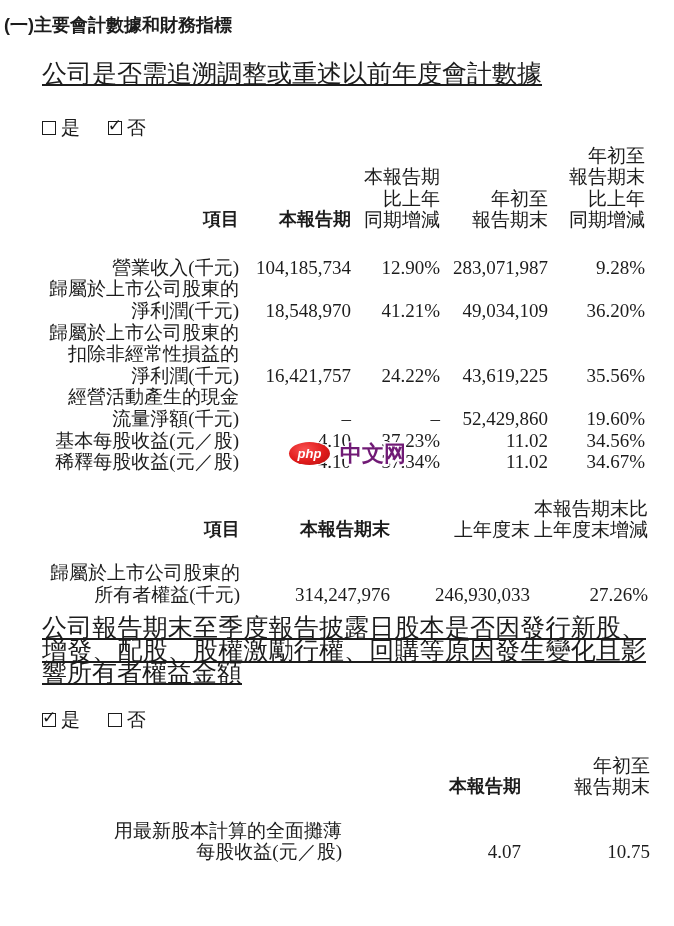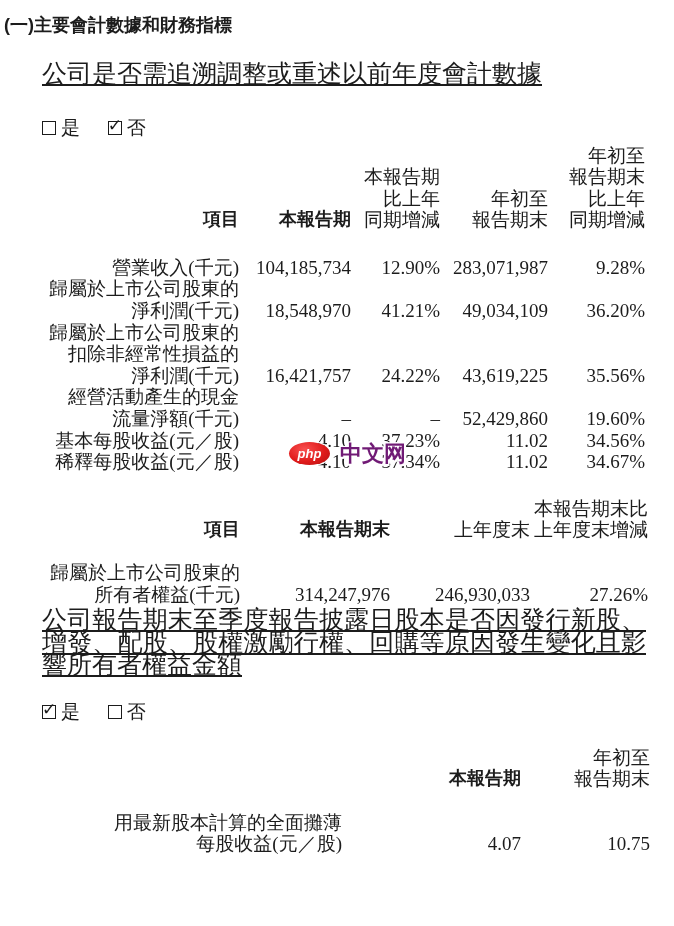--- a/index.html
+++ b/index.html
@@ -24,21 +24,21 @@
   
   .question {
     margin-left:42px;
     width:604px;
     font-size:25px;
     line-height:22.5px;
     text-align:justify;
     text-decoration:underline;
   }
   .q1 { margin-top:27px; }
-  .q2 { margin-top:4px; }
+  .q2 { margin-top:12px; }
   
   .cb-row { margin-left:42px; font-size:19px; line-height:21px; }
   .cb1 { margin-top:31px; }
   .cb2 { margin-top:24px; }
   .cb-option { display:inline-block; }
   .cb-option + .cb-option { margin-left:23px; }
   .cb-box {
     display:inline-block; width:14px; height:14px;
     border:1.5px solid #1b1b1b;
     margin-right:5px; vertical-align:-1px;

